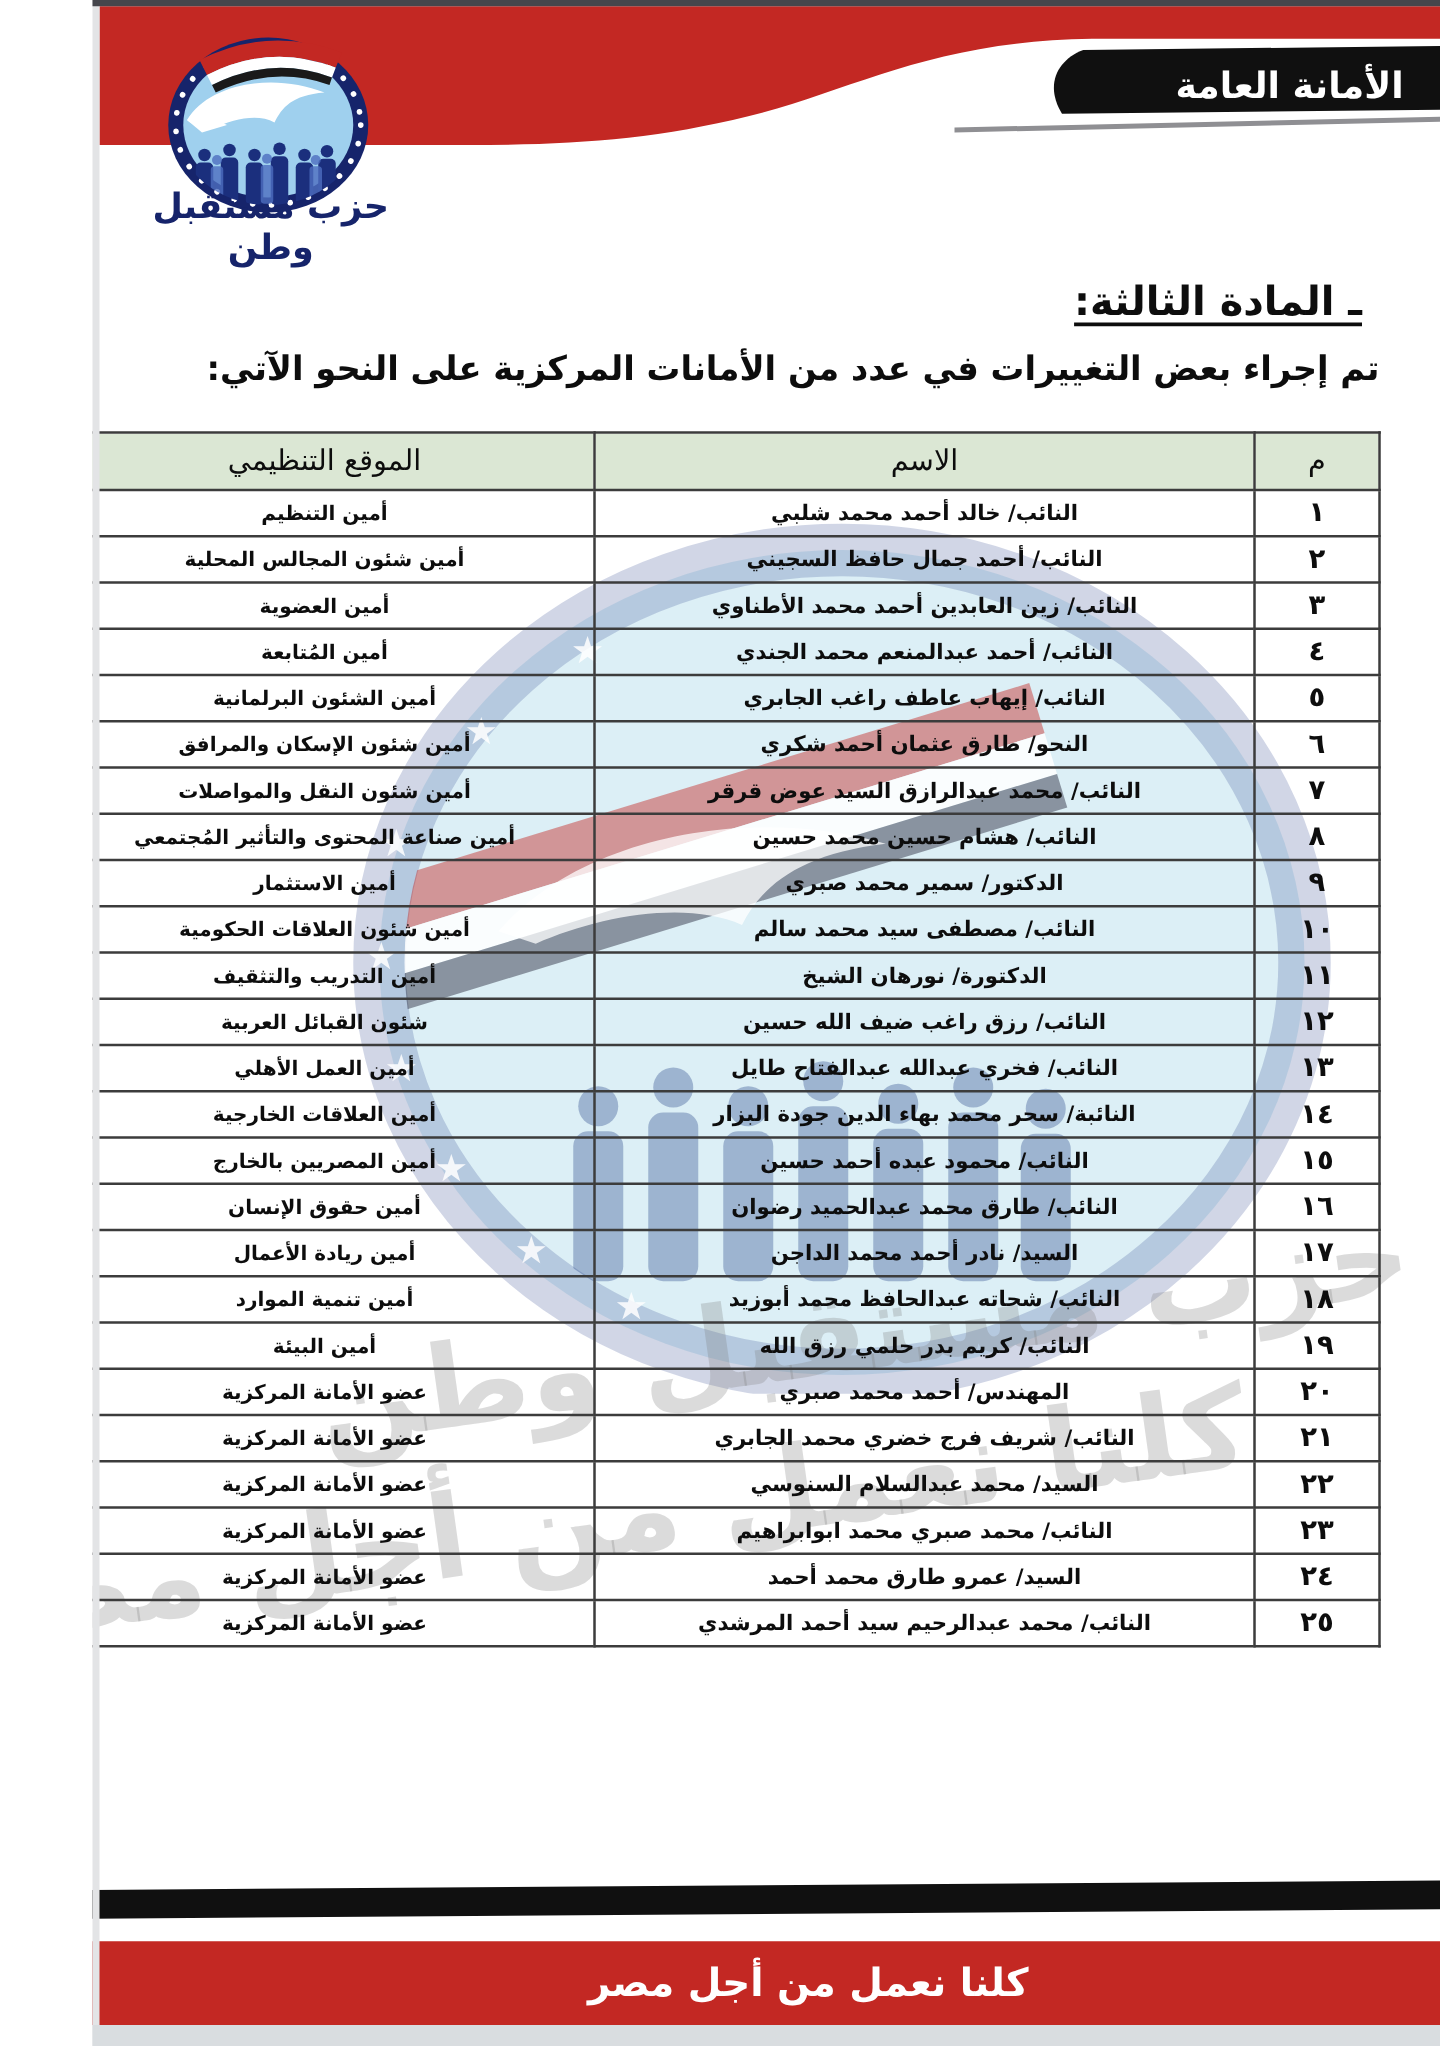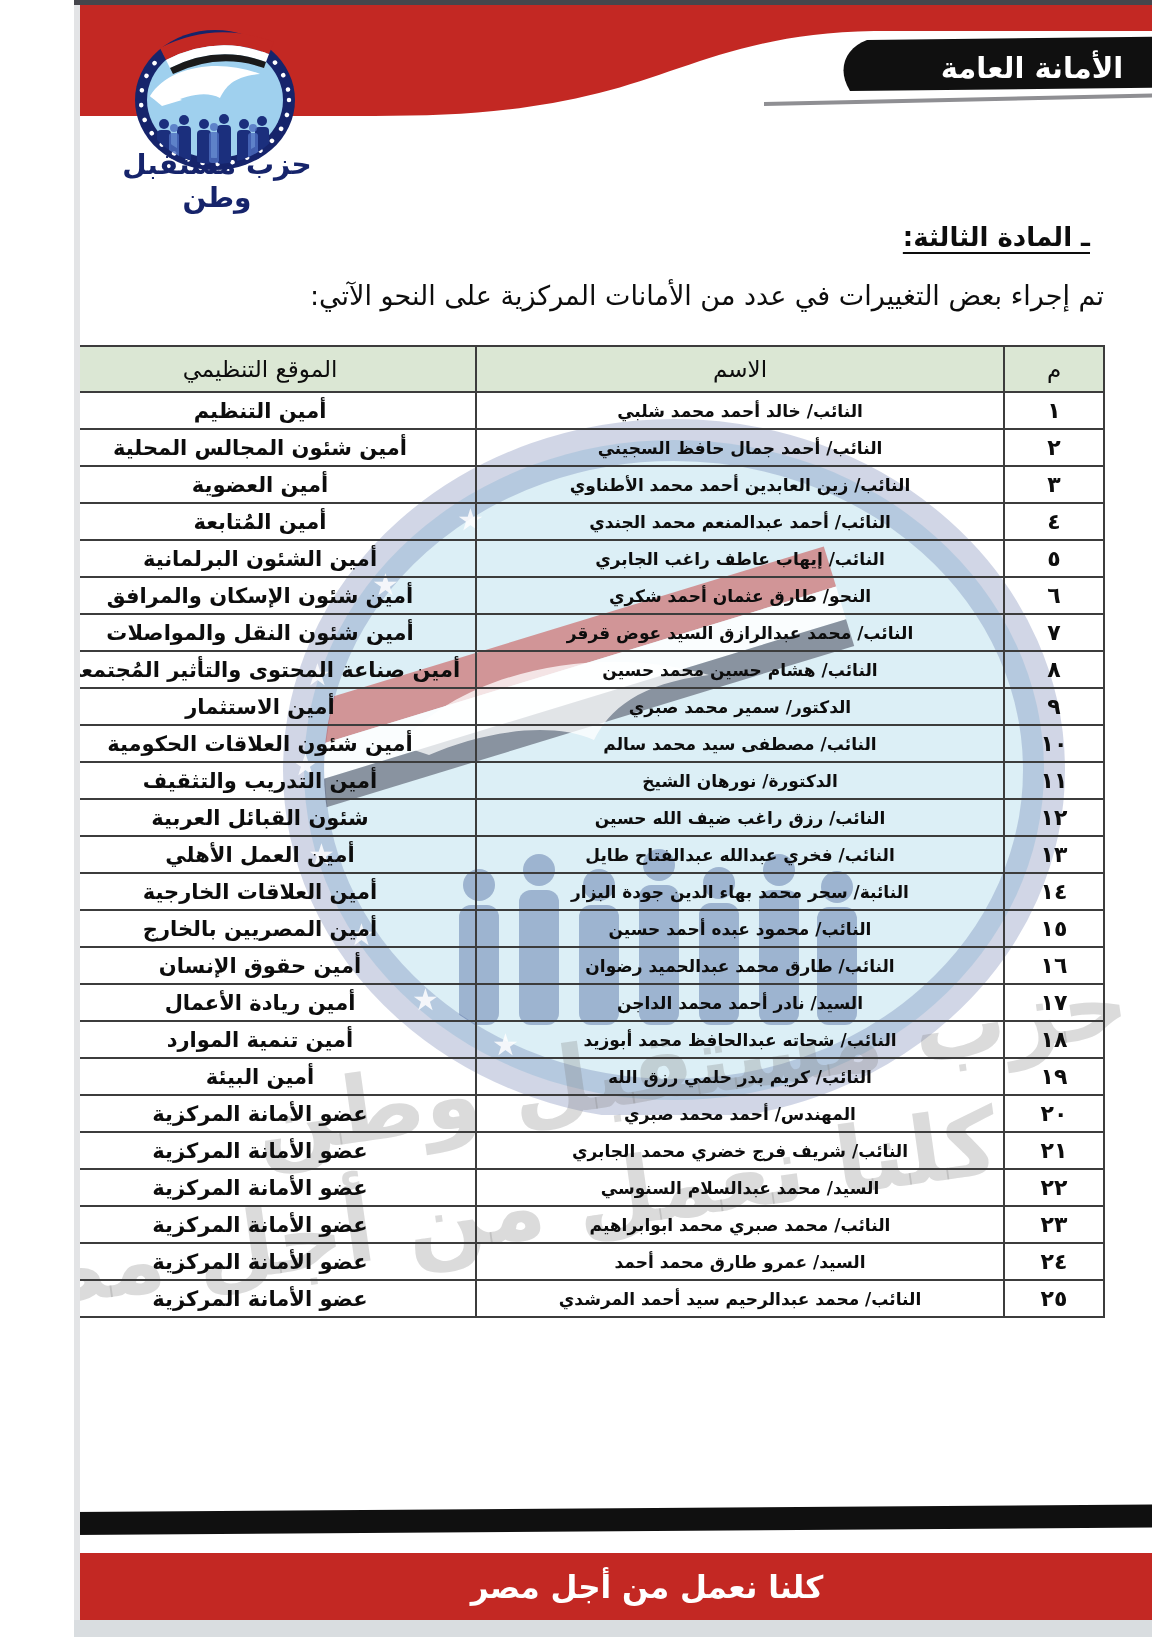--- a/index.html
+++ b/index.html
@@ -11,39 +11,39 @@
   .bottom-strip{position:absolute;left:0;top:1620px;width:1152px;height:17px;background:#d9dde0;z-index:6;}
   
   .header-art{position:absolute;left:0;top:0;z-index:1;}
   .ribbon-title{position:absolute;left:770px;top:46px;width:376px;height:44px;z-index:2;
       color:#ffffff;font-size:29px;font-weight:bold;text-align:center;line-height:44px;}
   .logo-box{position:absolute;left:28px;top:22px;z-index:2;}
   .logo-text{position:absolute;left:18px;top:148px;width:250px;z-index:2;color:#16246b;
       font-size:28px;font-weight:bold;text-align:center;letter-spacing:-1px;}
   
   .article-heading{position:absolute;right:62px;top:222px;z-index:2;color:#0d0d0d;
-      font-size:26px;font-weight:bold;text-decoration:underline;text-underline-offset:6px;}
+      font-size:32px;font-weight:bold;text-decoration:underline;text-underline-offset:6px;}
   .article-intro{position:absolute;right:48px;top:280px;width:1060px;z-index:2;color:#0d0d0d;
-      font-size:27px;font-weight:normal;text-align:right;}
+      font-size:27px;font-weight:bold;text-align:right;}
   
   .wm{position:absolute;z-index:0;}
   .wm-text{position:absolute;z-index:0;color:rgba(125,125,125,0.28);font-weight:bold;
       white-space:nowrap;transform:rotate(-8deg);font-size:92px;}
   .wm1{top:1010px;right:20px;}
   .wm2{top:1160px;right:150px;}
   
   table.roster{position:absolute;top:345px;right:47px;width:1060px;z-index:2;
       border-collapse:collapse;table-layout:fixed;}
   table.roster th,table.roster td{border:2px solid #3c3c3c;text-align:center;vertical-align:middle;
       color:#0d0d0d;overflow:hidden;}
   table.roster th{background:#dbe7d4;font-size:23px;font-weight:normal;height:42px;}
   table.roster td{height:33px;padding:1px 6px;font-weight:bold;background:transparent;}
   td.cell-num{background:#dfe9d8;font-size:22px;}
   td.cell-name{font-size:17px;}
-  td.cell-pos{font-size:21px;}
+  td.cell-pos{font-size:16px;}
   col.c-num{width:100px;}col.c-name{width:528px;}col.c-pos{width:432px;}
   
   .footer-art{position:absolute;left:0;top:1495px;z-index:3;}
   .footer-red{position:absolute;left:0;top:1553px;width:1146px;height:67px;background:#c32823;z-index:4;
       display:flex;align-items:center;justify-content:center;}
   .footer-red span{color:#ffffff;font-size:31px;font-weight:bold;}
 </style>
 </head>
 <body>
 

